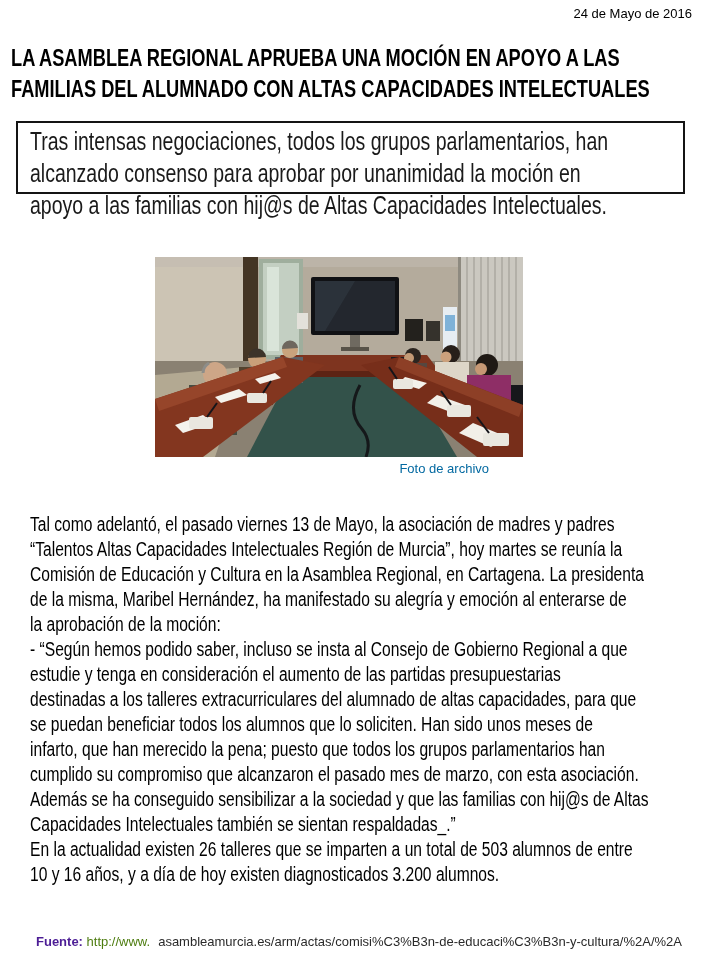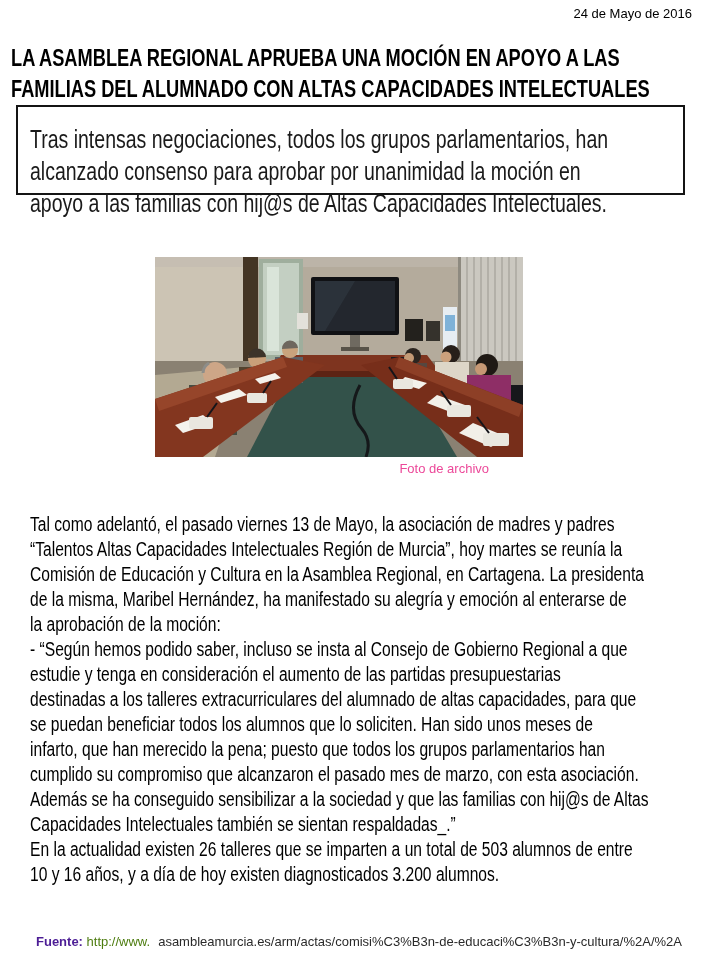--- a/index.html
+++ b/index.html
@@ -14,34 +14,34 @@
   .date{
     position:absolute;top:6px;right:28px;
     font-size:13px;color:#000;
   }
   .title{
     position:absolute;left:11px;top:42px;margin:0;
     font-size:24px;font-weight:700;line-height:31px;color:#000;
     transform:scaleX(0.76);transform-origin:0 0;white-space:nowrap;
   }
   .lead-box{
-    position:absolute;left:16px;top:105px;width:669px;height:90px;
+    position:absolute;left:16px;top:121px;width:669px;height:73px;
     border:2px solid #141414;box-sizing:border-box;
-    padding:16px 0 0 12px;overflow:visible;
+    padding:2px 0 0 12px;overflow:visible;
   }
   .lead{
     font-size:25px;line-height:32px;color:#1a1a1a;
     transform:scaleX(0.78);transform-origin:0 0;white-space:nowrap;
   }
   .photo{
     position:absolute;left:155px;top:257px;width:368px;height:200px;
   }
   .caption{
     position:absolute;left:155px;top:461px;width:368px;box-sizing:border-box;
-    text-align:right;padding-right:34px;font-size:13px;color:#ec4899;
+    text-align:right;padding-right:34px;font-size:13px;color:#0369a1;
   }
   .body{
     position:absolute;left:30px;top:512px;
     font-size:20px;line-height:25px;color:#000;
     transform:scaleX(0.78);transform-origin:0 0;white-space:nowrap;
   }
   .footer{
     position:absolute;left:36px;top:934px;font-size:13px;white-space:nowrap;
   }
   .flabel{font-weight:700;color:#4c1d95;}

